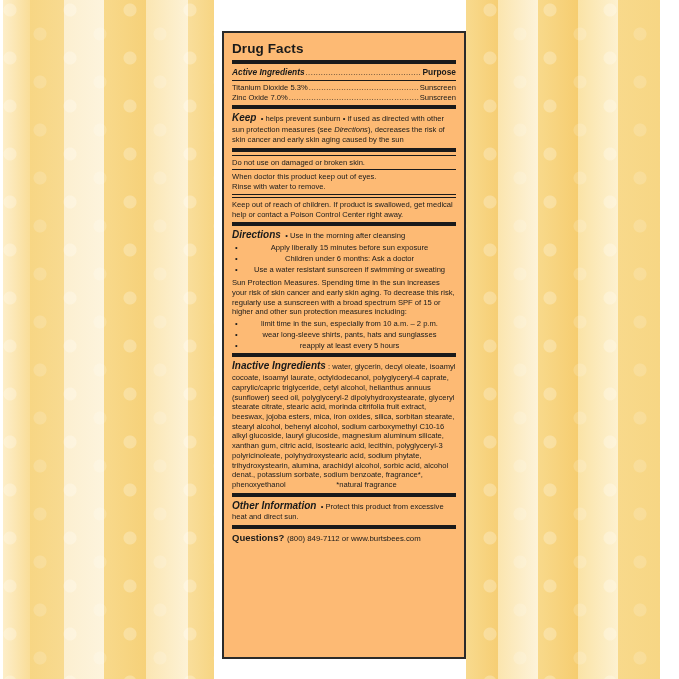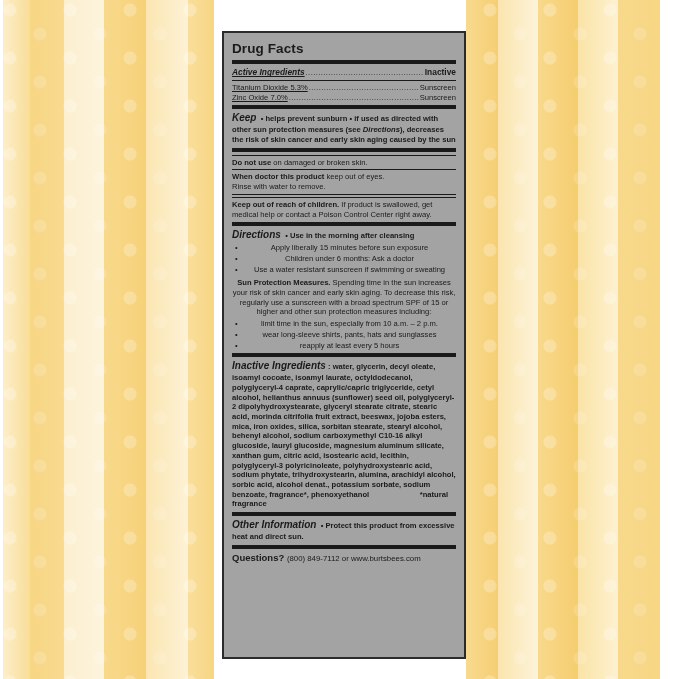--- a/index.html
+++ b/index.html
@@ -70,21 +70,21 @@
     background: #ffffff;
   }
 
   
   #label {
     position: absolute;
     left: 222px;
     top: 31px;
     width: 244px;
     height: 628px;
-    background: #a3a3a3;
+    background: #fdba74;
     border: 2px solid #2b2b2b;
     box-sizing: border-box;
     padding: 5px 8px 4px 8px;
     color: #1a1a1a;
     font-size: 7.6px;
     line-height: 1.28;
     overflow: hidden;
   }
 
   .title {
@@ -95,54 +95,54 @@
   }
 
   .rule-thick { border-top: 4px solid #1a1a1a; margin: 3px 0 3px 0; }
   .rule-thin  { border-top: 1px solid #1a1a1a; margin: 2px 0 2px 0; }
 
   .sec-head {
     font-size: 10px;
     font-weight: bold;
     font-style: italic;
   }
-  .inline-body { font-size: 7.6px; font-weight: bold; font-style: normal; }
+  .inline-body { font-size: 7.6px; font-weight: normal; font-style: normal; }
 
   .dots-row {
     display: flex;
     align-items: baseline;
     white-space: nowrap;
     font-size: 7.6px;
   }
-  .dots-row .lead { font-style: italic; font-weight: bold; font-size: 8.4px; text-decoration: underline; }
+  .dots-row .lead { font-style: italic; font-weight: bold; font-size: 8.4px; }
   .dots-row .dots {
     flex: 1 1 auto;
     overflow: hidden;
     white-space: nowrap;
     letter-spacing: .4px;
     margin: 0 1px;
   }
   .dots-row .tail { font-weight: bold; font-size: 8.4px; }
   .dots-row.plain .lead { font-style: normal; font-weight: normal; font-size: 7.6px; }
   .dots-row.plain .tail { font-weight: normal; font-size: 7.6px; }
 
   p { margin: 0 0 2px 0; }
   .tight { margin: 0; }
-  .gap { margin-top: 4px; text-align: center; }
+  .gap { margin-top: 4px; }
 
   ul { margin: 1px 0 1px 0; padding-left: 11px; list-style: none; }
   li { position: relative; margin: 0 0 1px 0; text-align: center; }
   li:before {
     content: "•";
     position: absolute;
     left: -8px;
     top: 0;
   }
 
-  .bold { font-weight: bold; }
+  .bold { font-weight: normal; }
   .ital { font-style: italic; }
 
   .questions {
     font-size: 9.5px;
     font-weight: bold;
   }
   .questions .q-body { font-size: 7.8px; font-weight: normal; }
 </style>
 </head>
 <body>
@@ -154,21 +154,21 @@
 
 <div id="label">
 
   <div class="title">Drug Facts</div>
   <div class="rule-thick"></div>
 
   <div>
     <div class="dots-row">
       <span class="lead">Active Ingredients</span>
       <span class="dots">..................................................................................</span>
-      <span class="tail">Inactive</span>
+      <span class="tail">Purpose</span>
     </div>
     <div class="rule-thin"></div>
     <div class="dots-row plain">
       <span class="lead">Titanium Dioxide 5.3%</span>
       <span class="dots">..................................................................................</span>
       <span class="tail">Sunscreen</span>
     </div>
     <div class="dots-row plain">
       <span class="lead">Zinc Oxide 7.0%</span>
       <span class="dots">..................................................................................</span>

